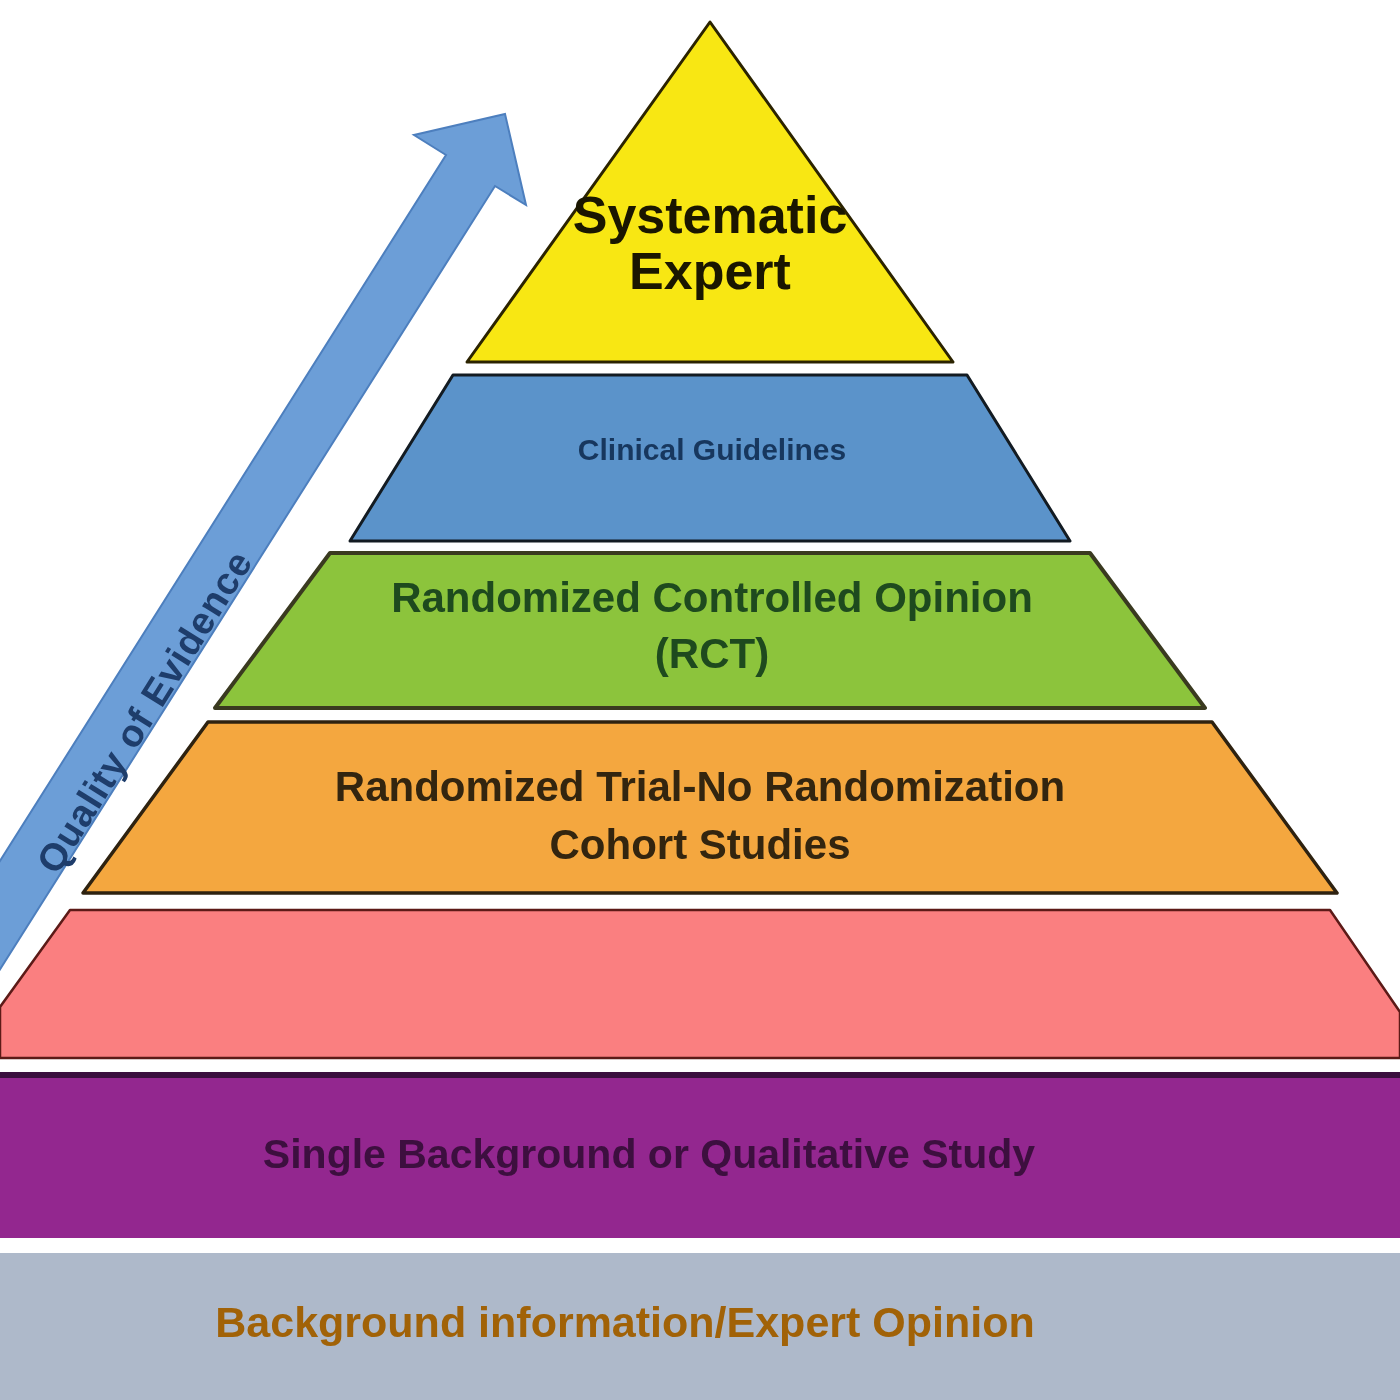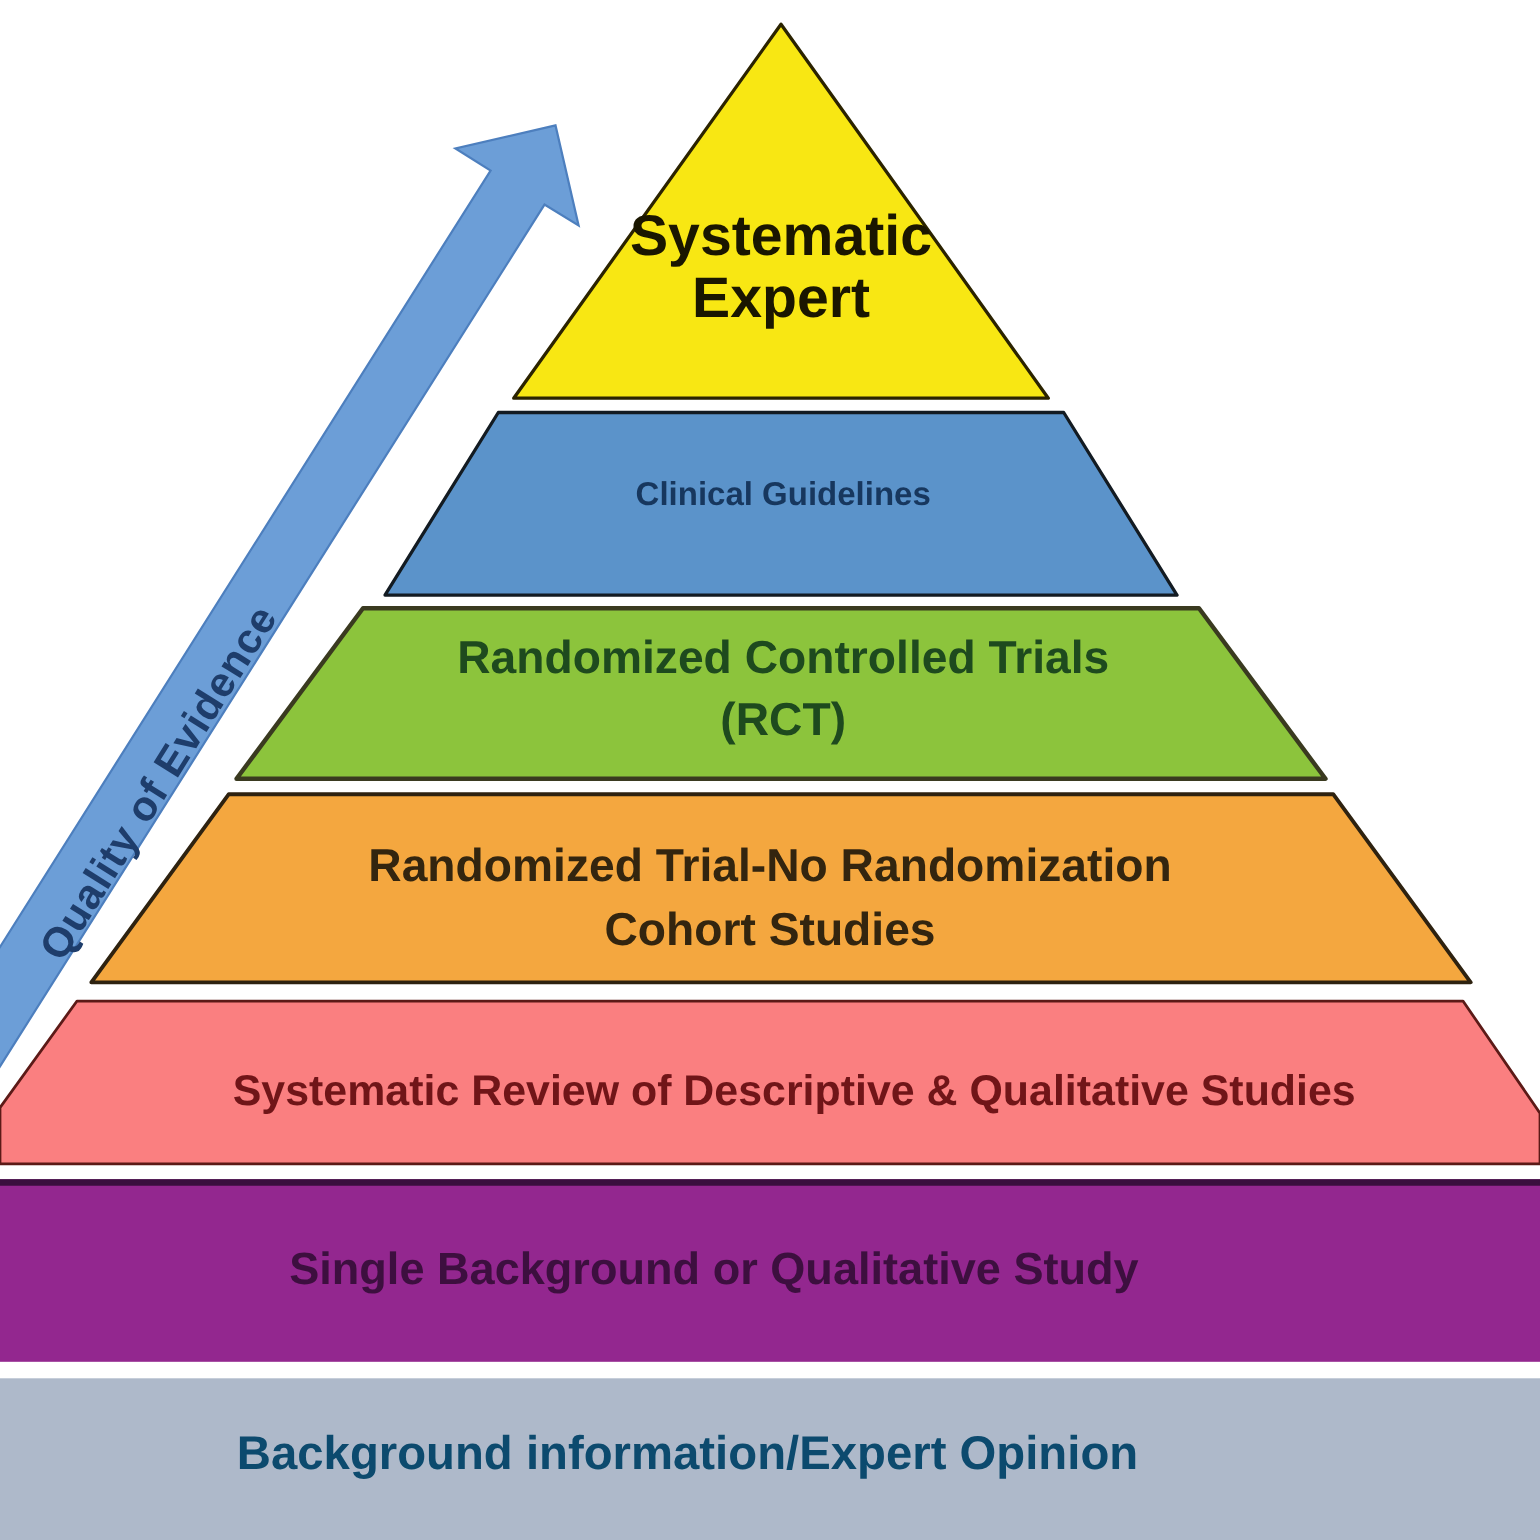--- a/index.html
+++ b/index.html
@@ -66,34 +66,31 @@
   <div class="lbl lbl-l1" style="color: rgb(26, 22, 0);">
     <div>Systematic</div>
     <div>Expert</div>
   </div>
 
   <div class="lbl lbl-l2" style="color: rgb(23, 55, 94);">
     <div>Clinical Guidelines</div>
   </div>
 
   <div class="lbl lbl-l3" style="color: rgb(30, 74, 30);">
-    <div>Randomized Controlled Trials</div>
+    <div>Randomized Controlled Opinion</div>
     <div>(RCT)</div>
   </div>
 
   <div class="lbl lbl-l4" style="color: rgb(51, 37, 15);">
     <div>Randomized Trial-No Randomization</div>
     <div>Cohort Studies</div>
   </div>
 
-  <div class="lbl lbl-l5" style="color: rgb(112, 21, 24);">
-    <div>Systematic Review of Descriptive &amp; Qualitative Studies</div>
-  </div>
 
   <div class="lbl lbl-l6" style="color: rgb(61, 15, 63);">
     <div>Single Background or Qualitative Study</div>
   </div>
 
-  <div class="lbl lbl-l7" style="color: #0c4a6e;">
+  <div class="lbl lbl-l7" style="color: #a16207;">
     <div>Background information/Expert Opinion</div>
   </div>
 
 </div>
 
 </body></html>

